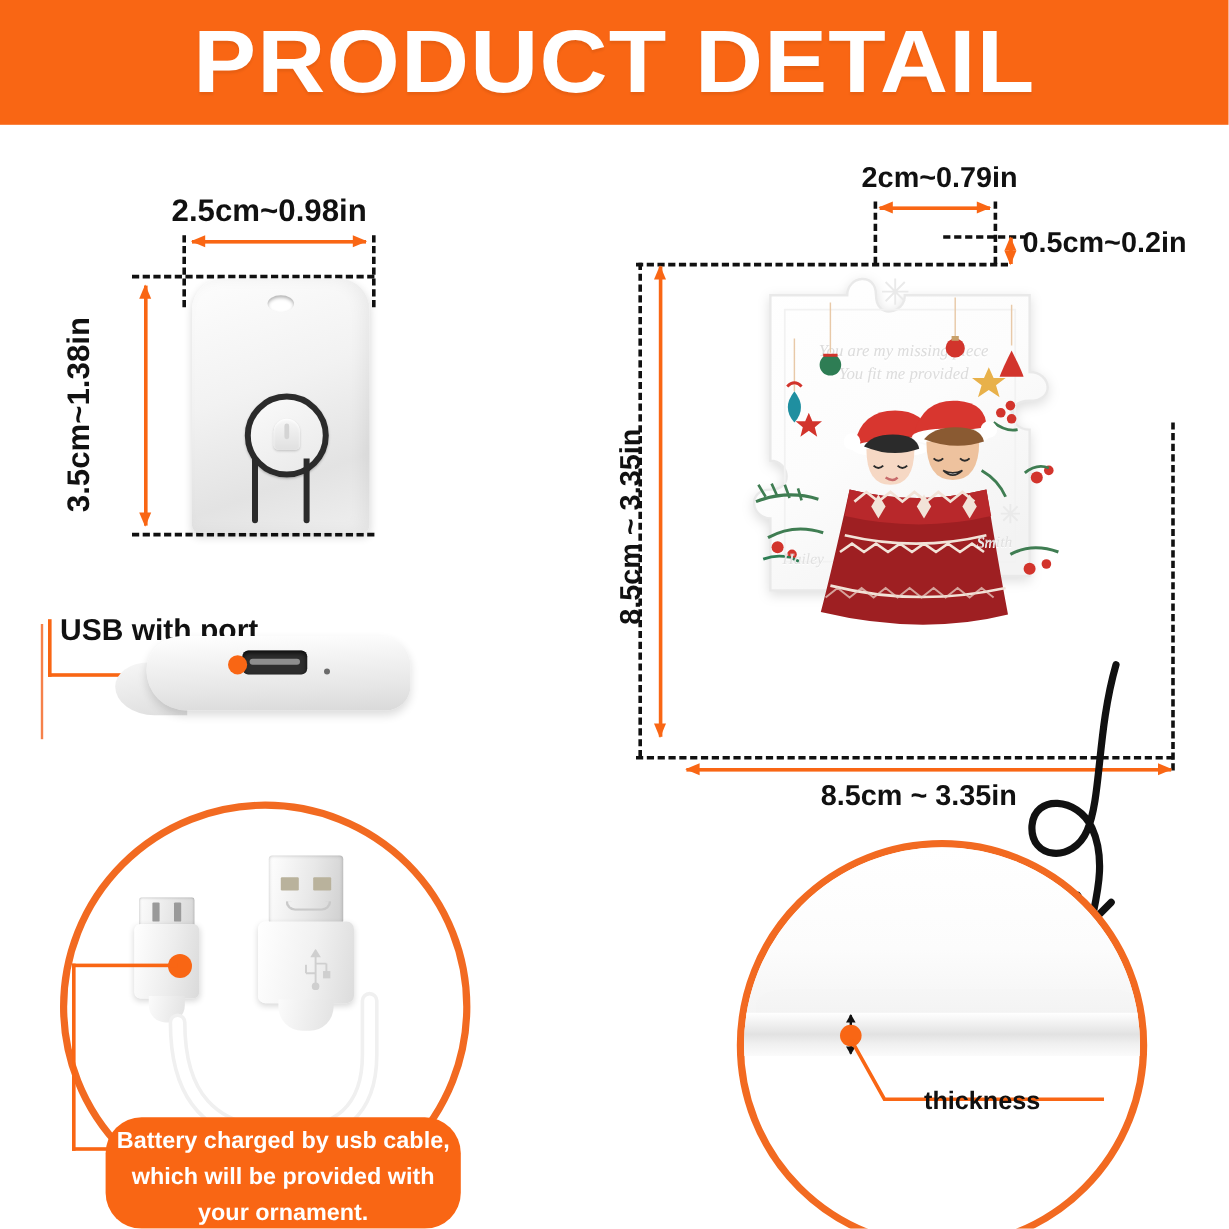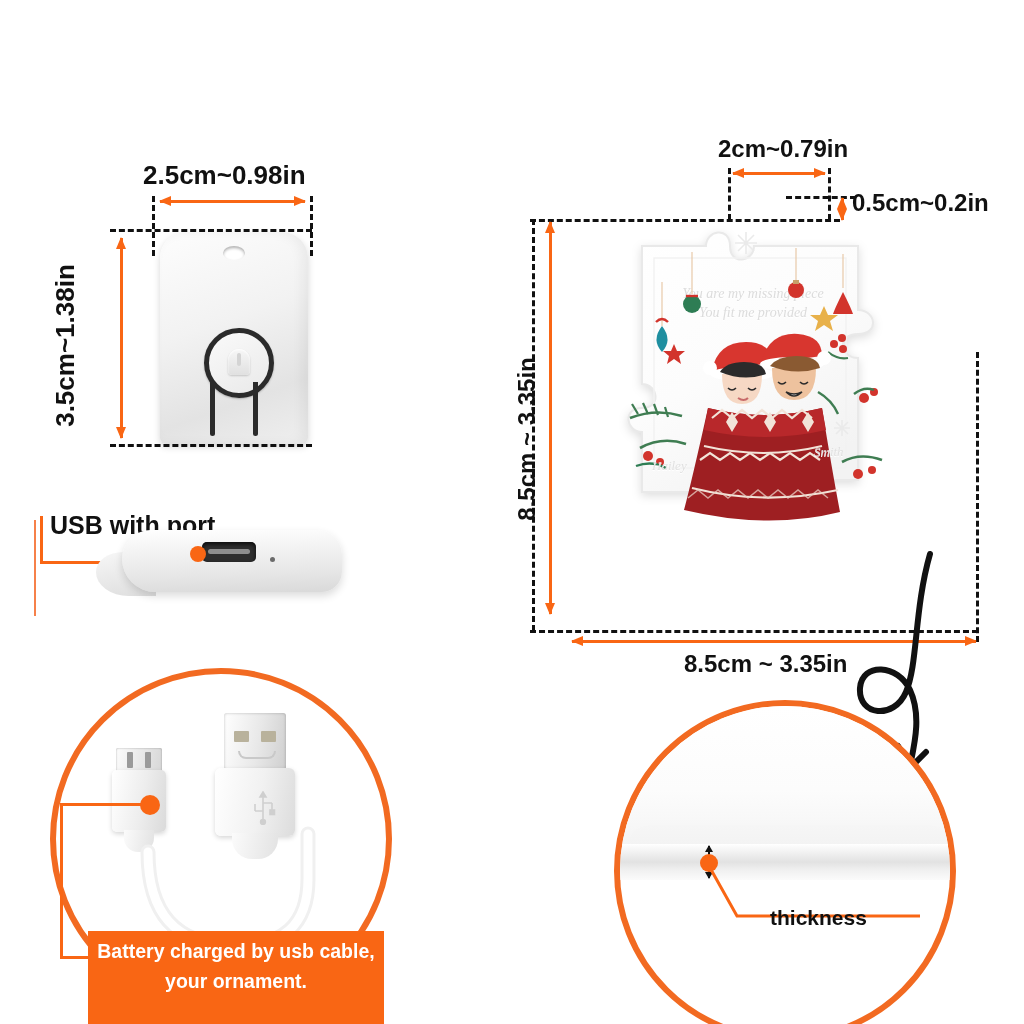--- a/index.html
+++ b/index.html
@@ -97,21 +97,21 @@
   .micro-notch{position:absolute;top:4px;width:6px;height:16px;background:#9a9a9a;border-radius:1px;}
   .micro-body{position:absolute;left:-4px;top:22px;width:54px;height:62px;border-radius:5px;
     background:linear-gradient(100deg,#ffffff,#ededed 55%,#dadada);
     box-shadow:0 2px 5px rgba(0,0,0,.16);}
   .micro-neck{position:absolute;left:8px;top:82px;width:30px;height:22px;border-radius:0 0 14px 14px;
     background:linear-gradient(100deg,#fbfbfb,#e2e2e2);}
 
   .cable-note{position:absolute;left:88px;top:931px;width:296px;height:93px;
     background:#F96614;color:#fff;font-weight:bold;font-size:19.5px;line-height:30px;
     text-align:center;padding-top:5px;box-sizing:border-box;
-    font-family:"Liberation Sans",sans-serif;}
+    font-family:"Liberation Sans",sans-serif;border-radius:30px;}
 
   
   .orn-wrap{position:absolute;left:596px;top:222px;width:308px;height:316px;}
   .puzzle{position:absolute;left:0;top:0;width:308px;height:316px;
     filter:drop-shadow(0 3px 5px rgba(0,0,0,.13));}
   .orn-script{position:absolute;left:52px;top:62px;width:210px;text-align:center;
     color:#dcdcdc;font-size:14px;line-height:19px;font-style:italic;
     font-family:"Liberation Serif",serif;text-shadow:0 1px 0 #fff;}
   .orn-name{position:absolute;color:#e0e0e0;font-size:13px;font-style:italic;
     font-family:"Liberation Serif",serif;text-shadow:0 1px 0 #fff;}
@@ -130,20 +130,23 @@
   .thick-tick:before{top:-1px;border-bottom:7px solid #111;}
   .thick-tick:after{bottom:-1px;border-top:7px solid #111;}
   .thick-label{position:absolute;color:#111;font-weight:bold;white-space:nowrap;text-align:center;
     font-family:"Liberation Sans",sans-serif;}
 </style>
 </head>
 <body>
 
 <div id="page">
 
+  <div class="header">
+    <div class="header-title">PRODUCT DETAIL</div>
+  </div>
 
   <div class="left-rule"></div>
 
   <div>
 
     <div class="dim-label" style="left:143px;top:160px;font-size:26px;">2.5cm~0.98in</div>
 
     <div class="dashdot-v" style="left:152px;top:196px;height:60px;"></div>
     <div class="dashdot-v" style="left:310px;top:196px;height:60px;"></div>
     <div class="dashdot-h" style="left:110px;top:229px;width:202px;"></div>
@@ -221,20 +224,21 @@
       </svg>
     </div>
 
     <div class="lead-dot" style="left:140px;top:795px;width:20px;height:20px;"></div>
     <div class="lead-line" style="left:60px;top:803px;width:88px;height:3px;"></div>
     <div class="lead-line" style="left:60px;top:803px;width:3px;height:156px;"></div>
     <div class="lead-line" style="left:60px;top:956px;width:32px;height:3px;"></div>
 
     <div class="cable-note">
       <div>Battery charged by usb cable,</div>
+      <div>which will be provided with</div>
       <div>your ornament.</div>
     </div>
   </div>
 
   <div>
 
     <div class="dim-label" style="left:718px;top:135px;font-size:24px;">2cm~0.79in</div>
     <div class="dashdot-v" style="left:728px;top:168px;height:52px;"></div>
     <div class="dashdot-v" style="left:828px;top:168px;height:52px;"></div>
     <div class="arrow-h" style="left:733px;top:172px;width:92px;"></div>

